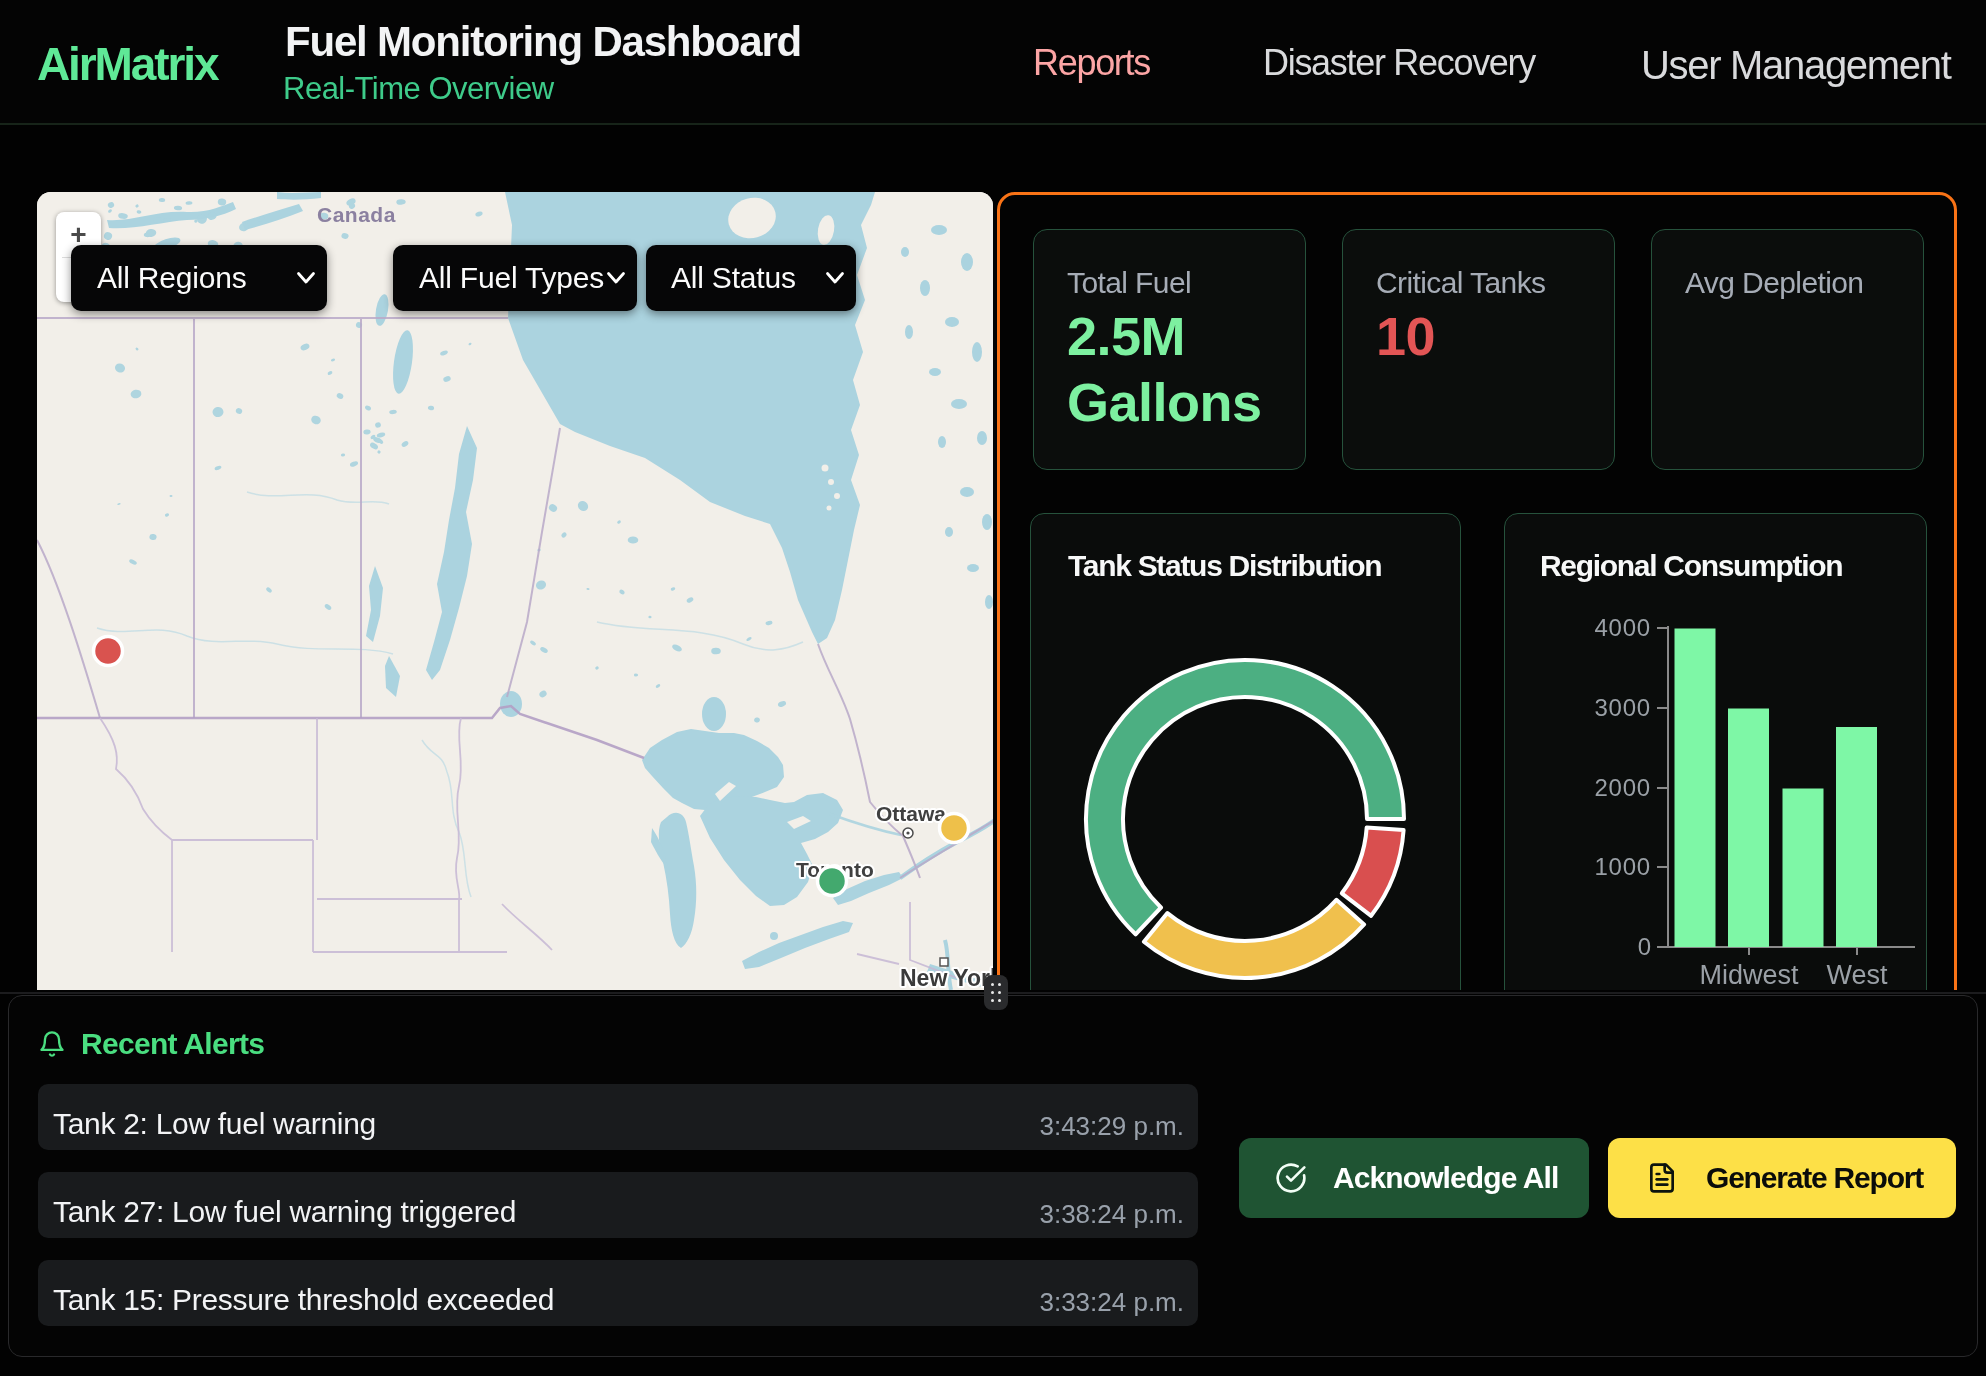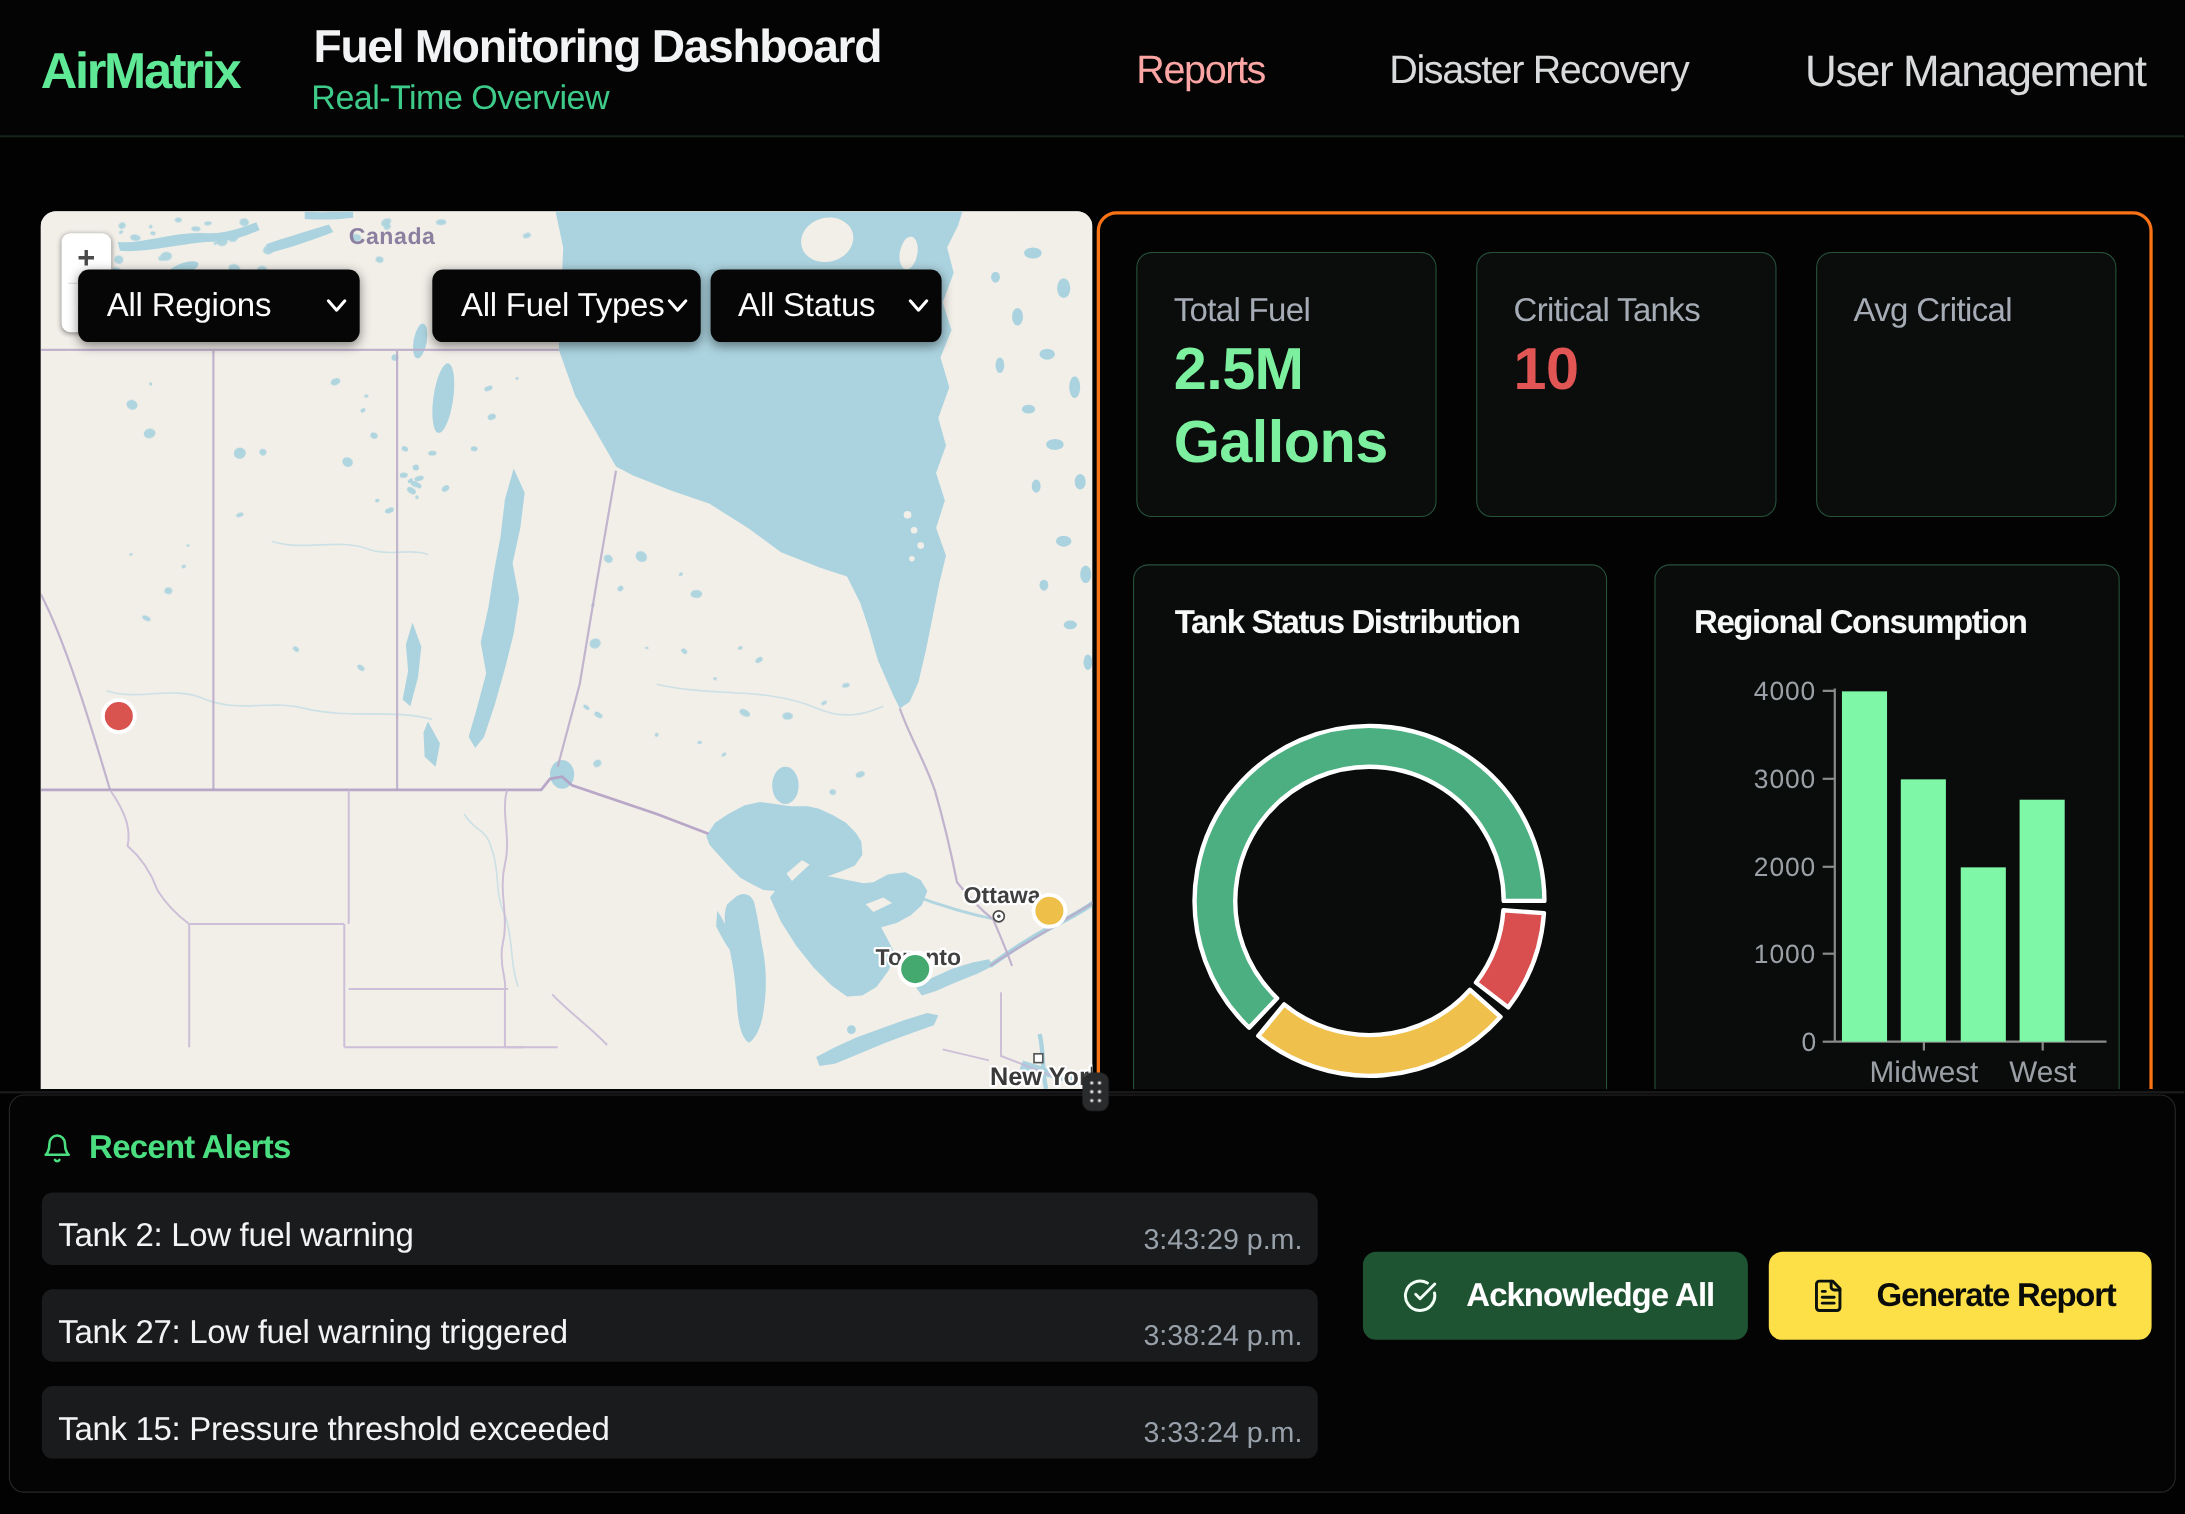--- a/index.html
+++ b/index.html
@@ -292,21 +292,21 @@
     <div class="scard" style="left:33px;">
       <div class="slabel">Total Fuel</div>
       <div class="sval" style="color:#7df0a0;">2.5M
 Gallons</div>
     </div>
     <div class="scard" style="left:342px;">
       <div class="slabel">Critical Tanks</div>
       <div class="sval" style="color:#e25555;">10</div>
     </div>
     <div class="scard" style="left:651px;">
-      <div class="slabel">Avg Critical</div>
+      <div class="slabel">Avg Depletion</div>
     </div>
 
     <div class="ccard" style="left:30px;width:431px;">
       <div class="ctitle" style="left:37px;">Tank Status Distribution</div>
       <svg width="431" height="560" viewBox="0 0 431 560" style="position:absolute;left:0;top:0;">
         <path d="M104.6,420.3 A159.0,159.0 0 1 1 373.0,305.0 L336.0,305.0 A122.0,122.0 0 1 0 130.0,393.5 Z" fill="#4caf82" stroke="#fff" stroke-width="4" stroke-linejoin="round"></path>
         <path d="M372.6,316.1 A159.0,159.0 0 0 1 340.1,401.8 L310.8,379.3 A122.0,122.0 0 0 0 335.7,313.5 Z" fill="#d94f4f" stroke="#fff" stroke-width="4" stroke-linejoin="round"></path>
         <path d="M333.1,410.4 A159.0,159.0 0 0 1 112.9,427.7 L136.4,399.1 A122.0,122.0 0 0 0 305.4,385.8 Z" fill="#f0c04d" stroke="#fff" stroke-width="4" stroke-linejoin="round"></path>
       </svg>
     </div>

